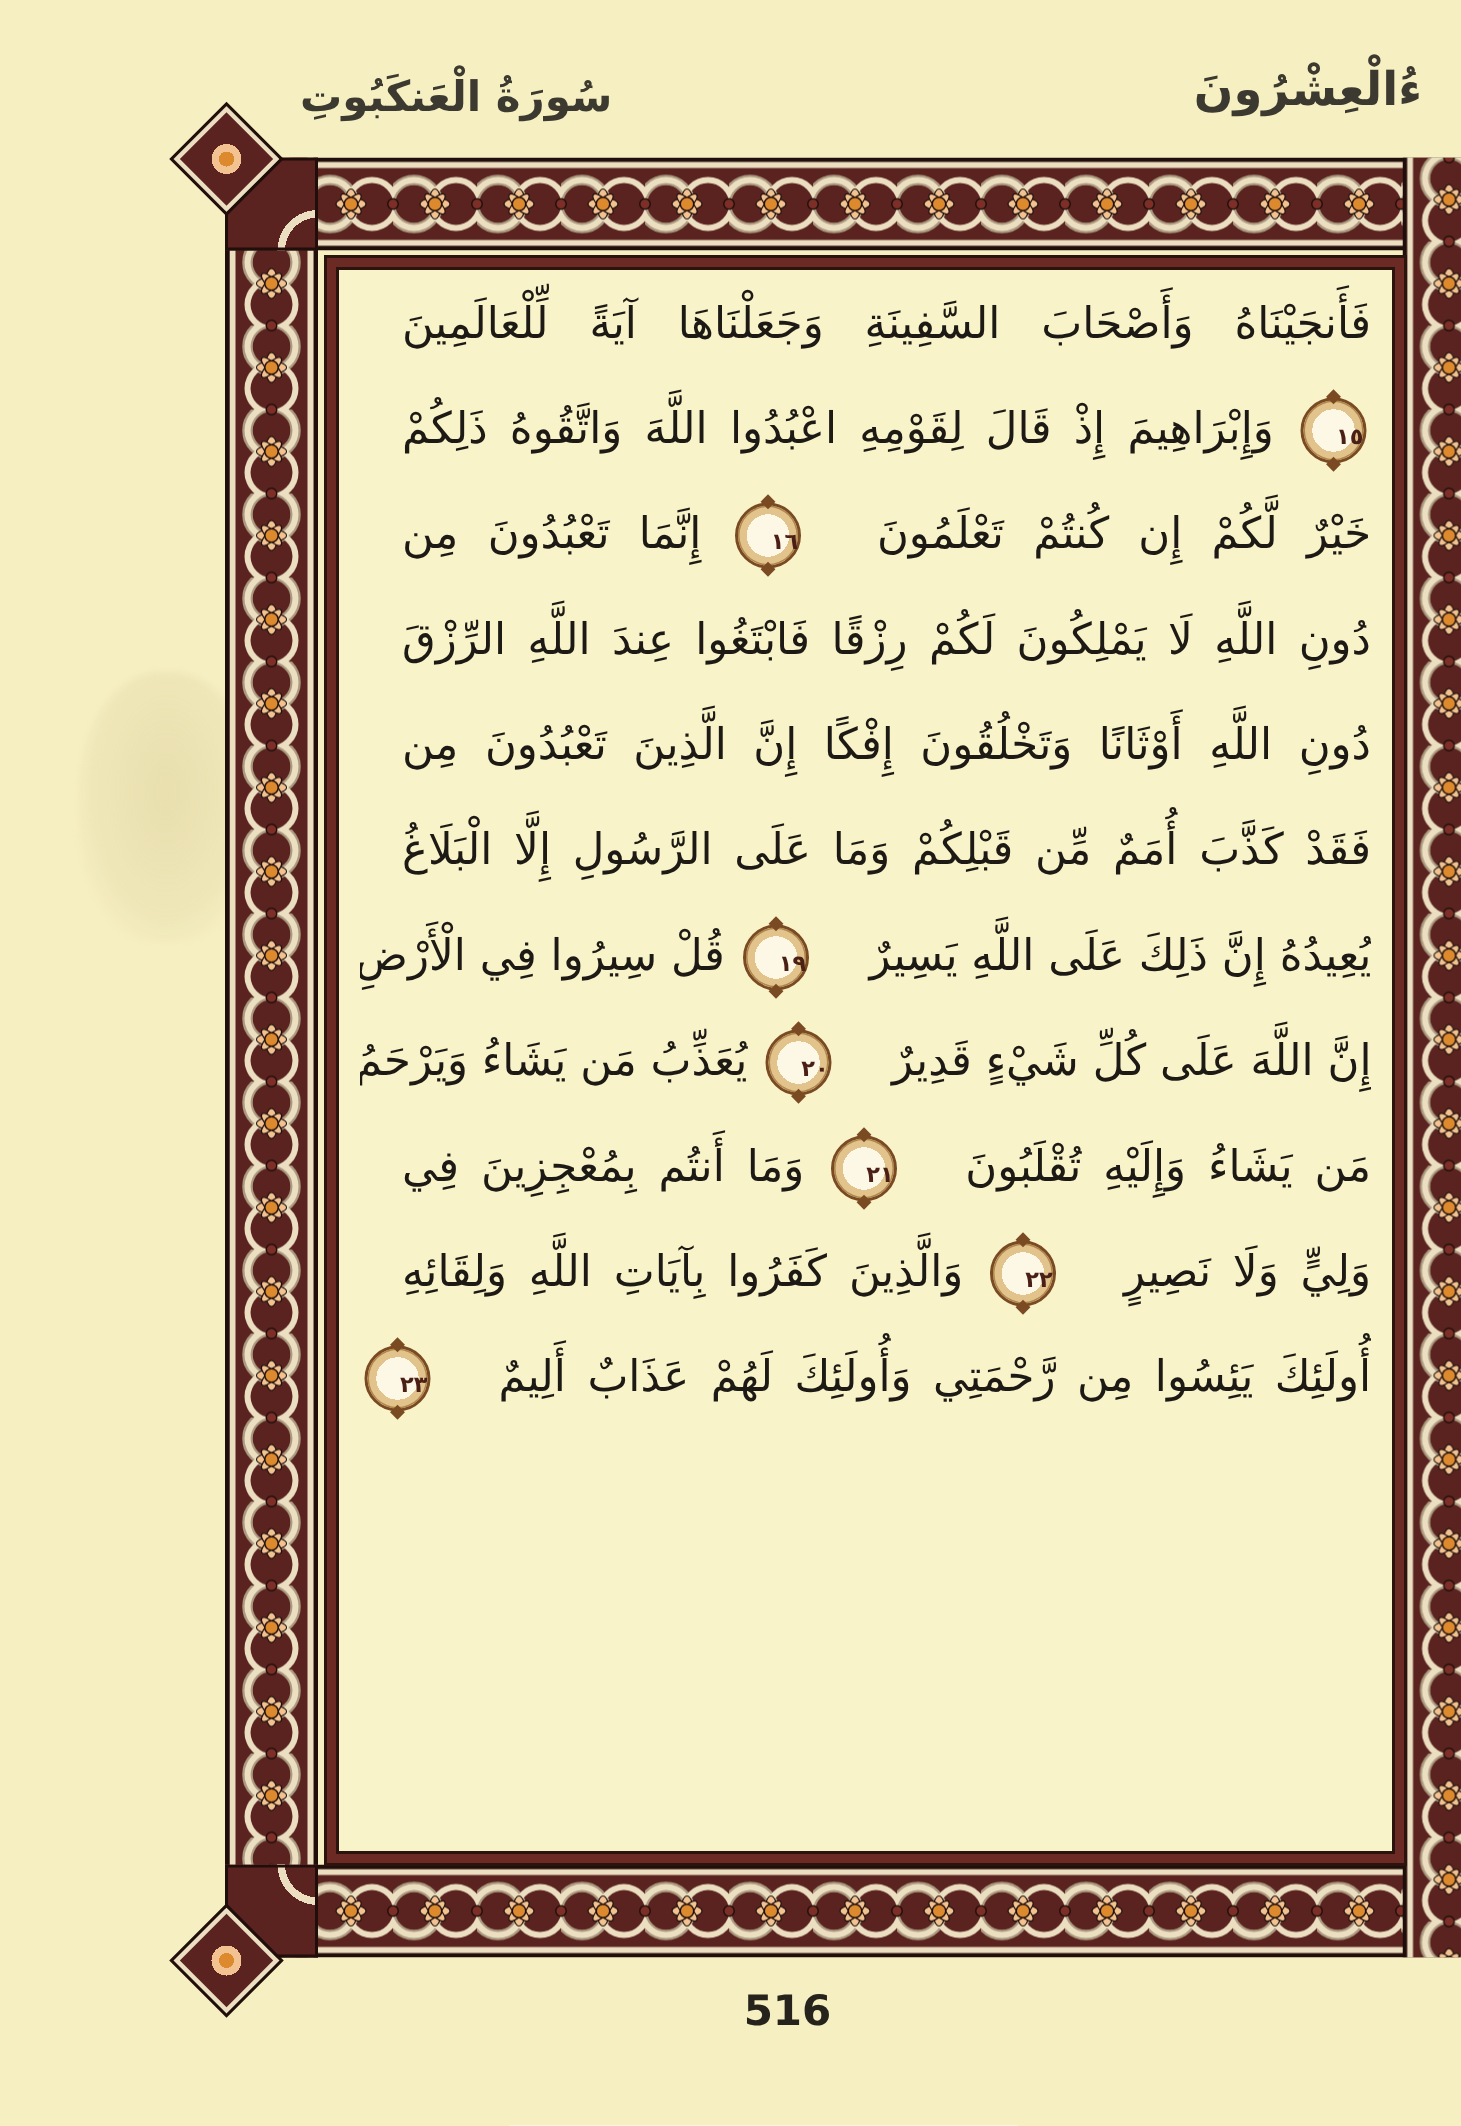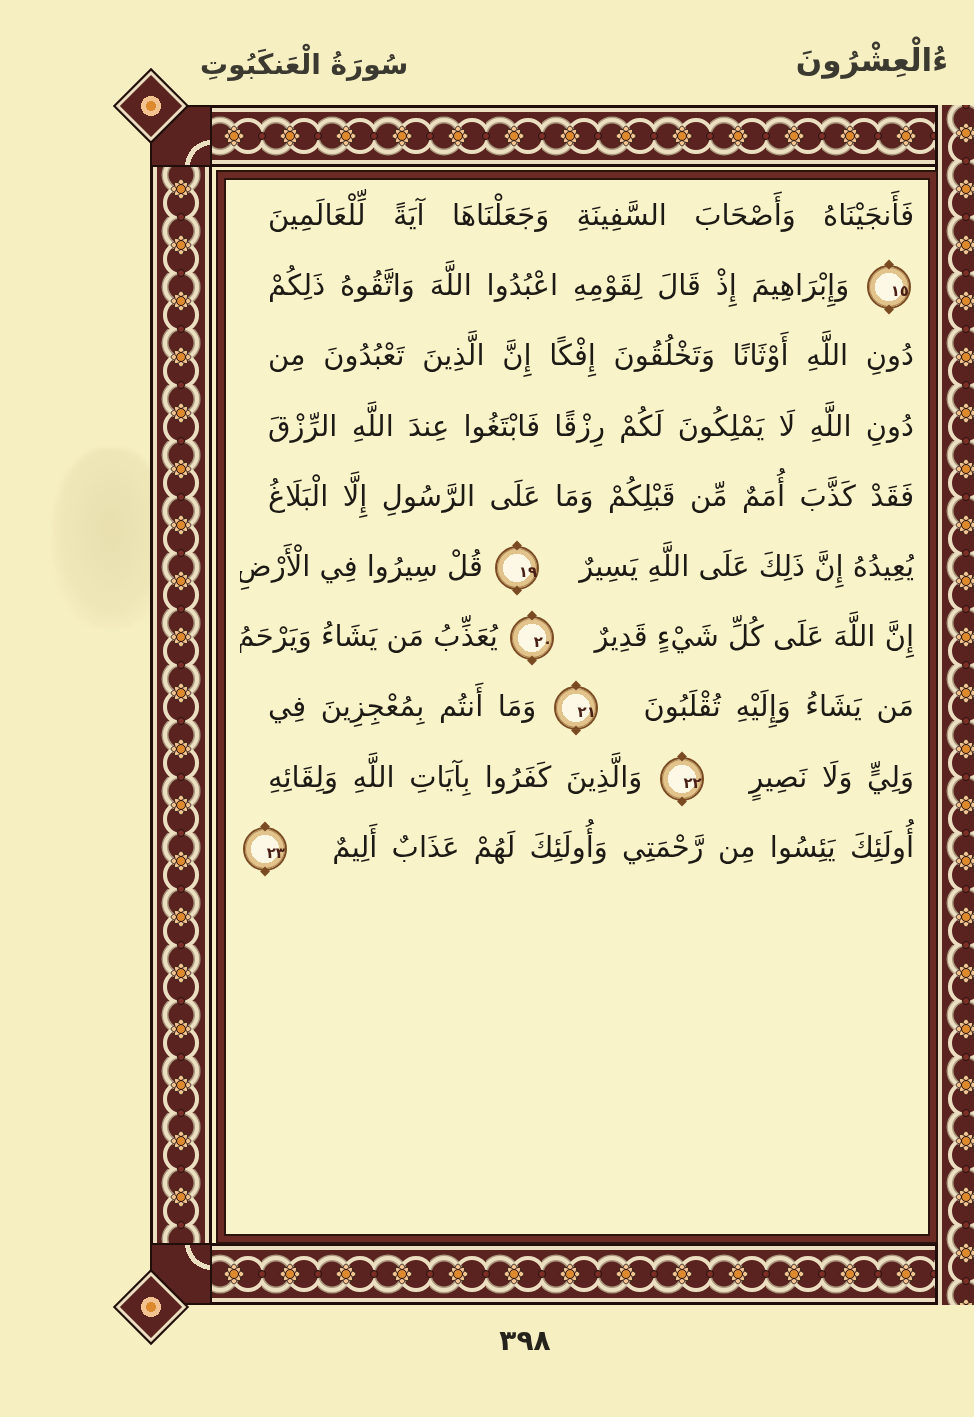--- a/index.html
+++ b/index.html
@@ -137,25 +137,26 @@
       <span class="fl"></span>
     </div>
   <div class="tip tip-bl">
       <span class="fl"></span>
     </div>
 
   <div class="panel">
     <div class="lines">
         <div class="qline"><span class="qtext">فَأَنجَيْنَاهُ وَأَصْحَابَ السَّفِينَةِ وَجَعَلْنَاهَا آيَةً لِّلْعَالَمِينَ</span> </div>
         <div class="qline"><span class="ayah"><span class="ayah-num">١٥</span></span> <span class="qtext">وَإِبْرَاهِيمَ إِذْ قَالَ لِقَوْمِهِ اعْبُدُوا اللَّهَ وَاتَّقُوهُ ذَلِكُمْ</span> </div>
+        <div class="qline"><span class="qtext">خَيْرٌ لَّكُمْ إِن كُنتُمْ تَعْلَمُونَ</span> <span class="ayah"><span class="ayah-num">١٦</span></span> <span class="qtext">إِنَّمَا تَعْبُدُونَ مِن</span> </div>
+        <div class="qline"><span class="qtext">دُونِ اللَّهِ لَا يَمْلِكُونَ لَكُمْ رِزْقًا فَابْتَغُوا عِندَ اللَّهِ الرِّزْقَ</span> </div>
         <div class="qline"><span class="qtext">دُونِ اللَّهِ أَوْثَانًا وَتَخْلُقُونَ إِفْكًا إِنَّ الَّذِينَ تَعْبُدُونَ مِن</span> </div>
-        <div class="qline"><span class="qtext">دُونِ اللَّهِ لَا يَمْلِكُونَ لَكُمْ رِزْقًا فَابْتَغُوا عِندَ اللَّهِ الرِّزْقَ</span> </div>
         <div class="qline"><span class="qtext">فَقَدْ كَذَّبَ أُمَمٌ مِّن قَبْلِكُمْ وَمَا عَلَى الرَّسُولِ إِلَّا الْبَلَاغُ</span> </div>
         <div class="qline"><span class="qtext">يُعِيدُهُ إِنَّ ذَلِكَ عَلَى اللَّهِ يَسِيرٌ</span> <span class="ayah"><span class="ayah-num">١٩</span></span> <span class="qtext">قُلْ سِيرُوا فِي الْأَرْضِ</span> </div>
         <div class="qline"><span class="qtext">إِنَّ اللَّهَ عَلَى كُلِّ شَيْءٍ قَدِيرٌ</span> <span class="ayah"><span class="ayah-num">٢٠</span></span> <span class="qtext">يُعَذِّبُ مَن يَشَاءُ وَيَرْحَمُ</span> </div>
         <div class="qline"><span class="qtext">مَن يَشَاءُ وَإِلَيْهِ تُقْلَبُونَ</span> <span class="ayah"><span class="ayah-num">٢١</span></span> <span class="qtext">وَمَا أَنتُم بِمُعْجِزِينَ فِي</span> </div>
         <div class="qline"><span class="qtext">وَلِيٍّ وَلَا نَصِيرٍ</span> <span class="ayah"><span class="ayah-num">٢٢</span></span> <span class="qtext">وَالَّذِينَ كَفَرُوا بِآيَاتِ اللَّهِ وَلِقَائِهِ</span> </div>
         <div class="qline"><span class="qtext">أُولَئِكَ يَئِسُوا مِن رَّحْمَتِي وَأُولَئِكَ لَهُمْ عَذَابٌ أَلِيمٌ</span> <span class="ayah"><span class="ayah-num">٢٣</span></span> </div>
       </div>
   </div>
 
-  <div class="pagenum">٣٩٨</div>
+  <div class="pagenum">516</div>
 </div>
 
 </body></html>

